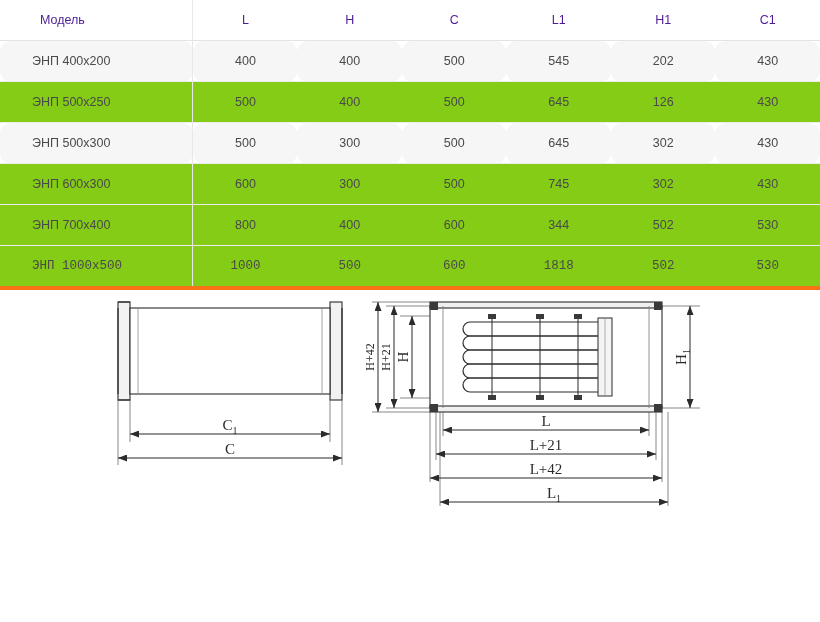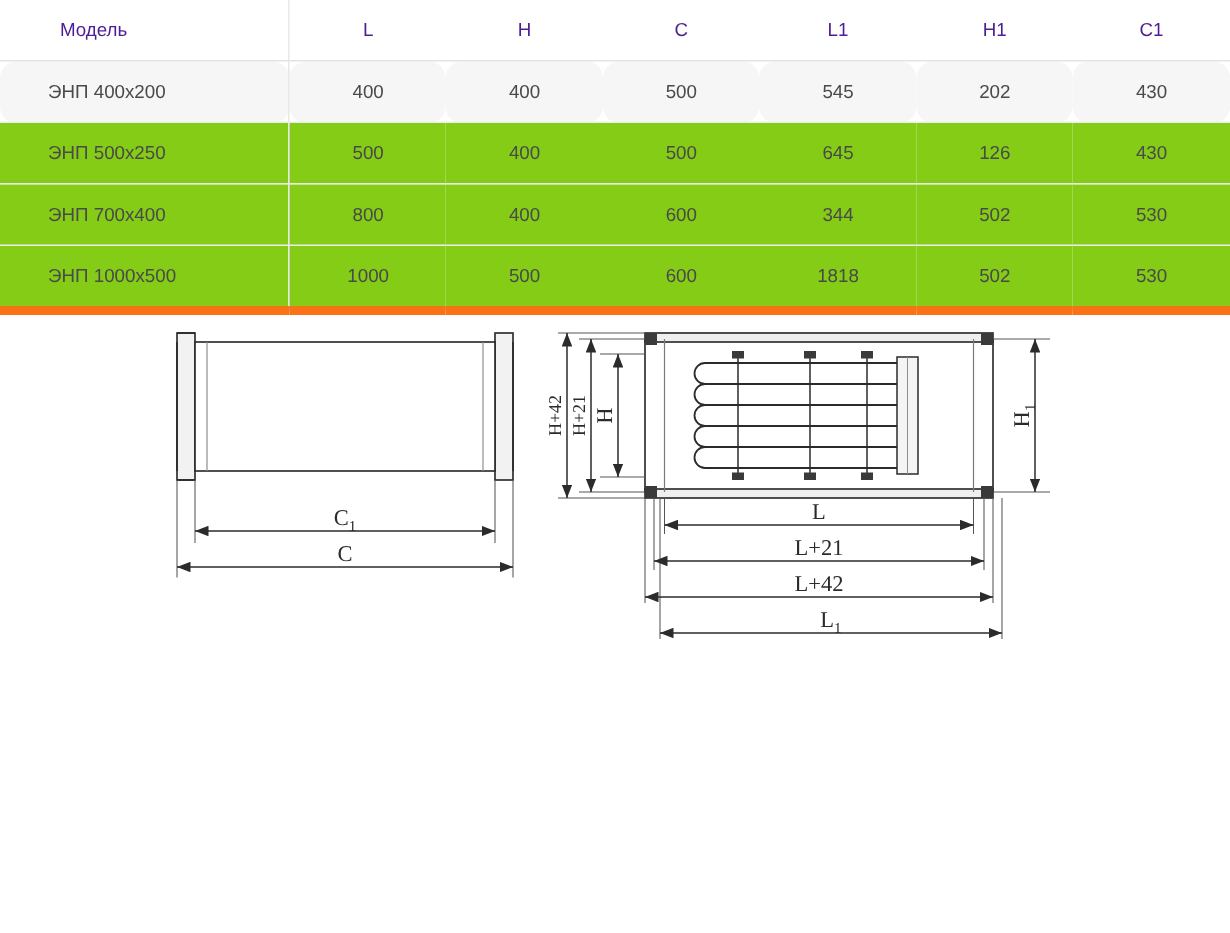--- a/index.html
+++ b/index.html
@@ -56,21 +56,22 @@
     background: #f6f6f6;
     border-radius: 11px;
   }
   table.spec tbody tr.even td {
     background: #84cc16;
   }
   table.spec tbody td {
     border-bottom: 1px solid #ececec;
   }
   table.spec tbody tr:last-child td {
-    border-bottom: 6px solid #f97316;
+    border-bottom: 4px solid #f97316;
+    font-family: Liberation Mono, monospace;
   }
   col.c-model { width: 192px; }
   col.c-rest  { width: 104px; }
 
   
   .drawings {
     position: relative;
     width: 820px;
     height: 250px;
     background: #ffffff;
@@ -132,20 +133,38 @@
       </tr>
       <tr class="even">
         <td class="model-col">ЭНП 500х250</td>
         <td>500</td>
         <td>400</td>
         <td>500</td>
         <td>645</td>
         <td>126</td>
         <td>430</td>
       </tr>
+      <tr class="odd">
+        <td class="model-col">ЭНП 500х300</td>
+        <td>500</td>
+        <td>300</td>
+        <td>500</td>
+        <td>645</td>
+        <td>302</td>
+        <td>430</td>
+      </tr>
+      <tr class="even">
+        <td class="model-col">ЭНП 600х300</td>
+        <td>600</td>
+        <td>300</td>
+        <td>500</td>
+        <td>745</td>
+        <td>302</td>
+        <td>430</td>
+      </tr>
       <tr class="even">
         <td class="model-col">ЭНП 700х400</td>
         <td>800</td>
         <td>400</td>
         <td>600</td>
         <td>344</td>
         <td>502</td>
         <td>530</td>
       </tr>
       <tr class="even">

